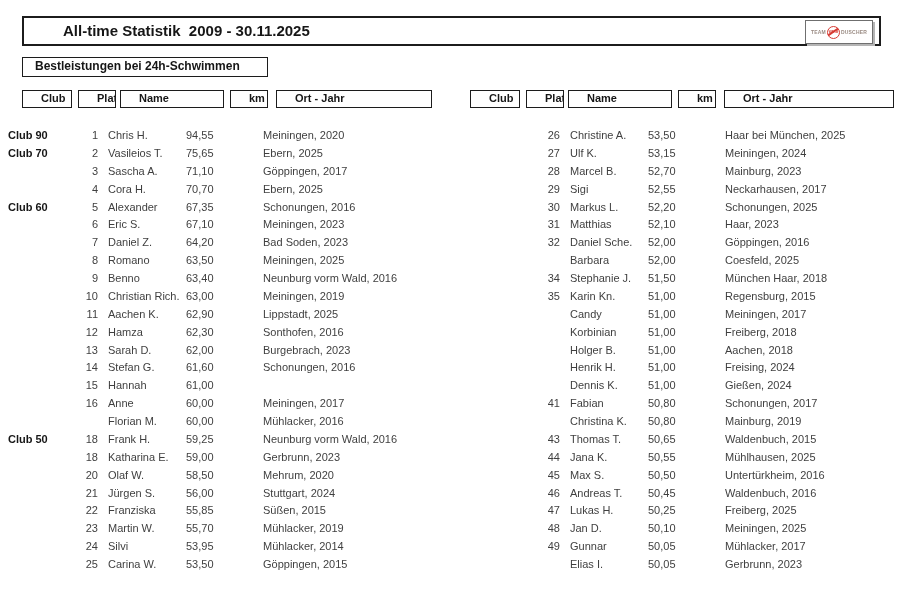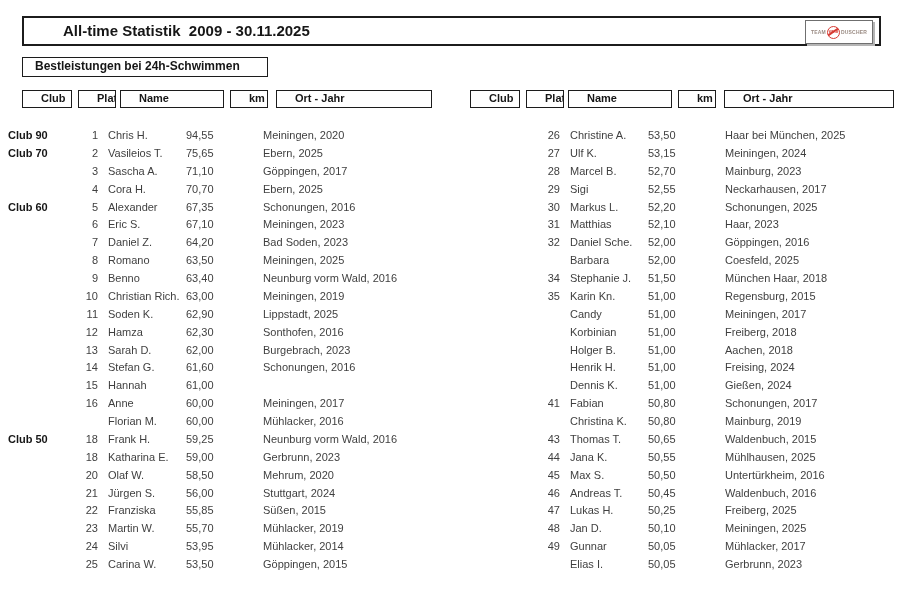--- a/index.html
+++ b/index.html
@@ -168,21 +168,21 @@
       <div class="trow">
         <span class="cell cell-club"></span>
         <span class="cell cell-platz">10</span>
         <span class="cell cell-name">Christian Rich.</span>
         <span class="cell cell-km">63,00</span>
         <span class="cell cell-ort">Meiningen, 2019</span>
       </div>
       <div class="trow">
         <span class="cell cell-club"></span>
         <span class="cell cell-platz">11</span>
-        <span class="cell cell-name">Soden K.</span>
+        <span class="cell cell-name">Aachen K.</span>
         <span class="cell cell-km">62,90</span>
         <span class="cell cell-ort">Lippstadt, 2025</span>
       </div>
       <div class="trow">
         <span class="cell cell-club"></span>
         <span class="cell cell-platz">12</span>
         <span class="cell cell-name">Hamza</span>
         <span class="cell cell-km">62,30</span>
         <span class="cell cell-ort">Sonthofen, 2016</span>
       </div>

